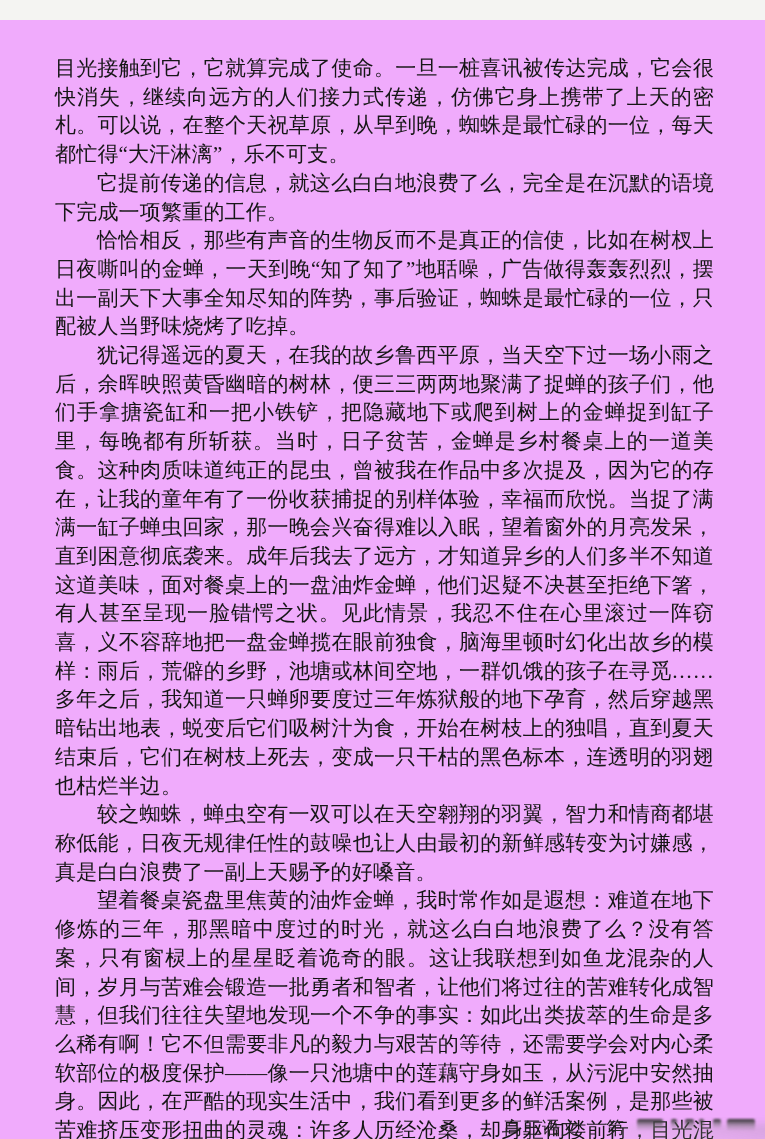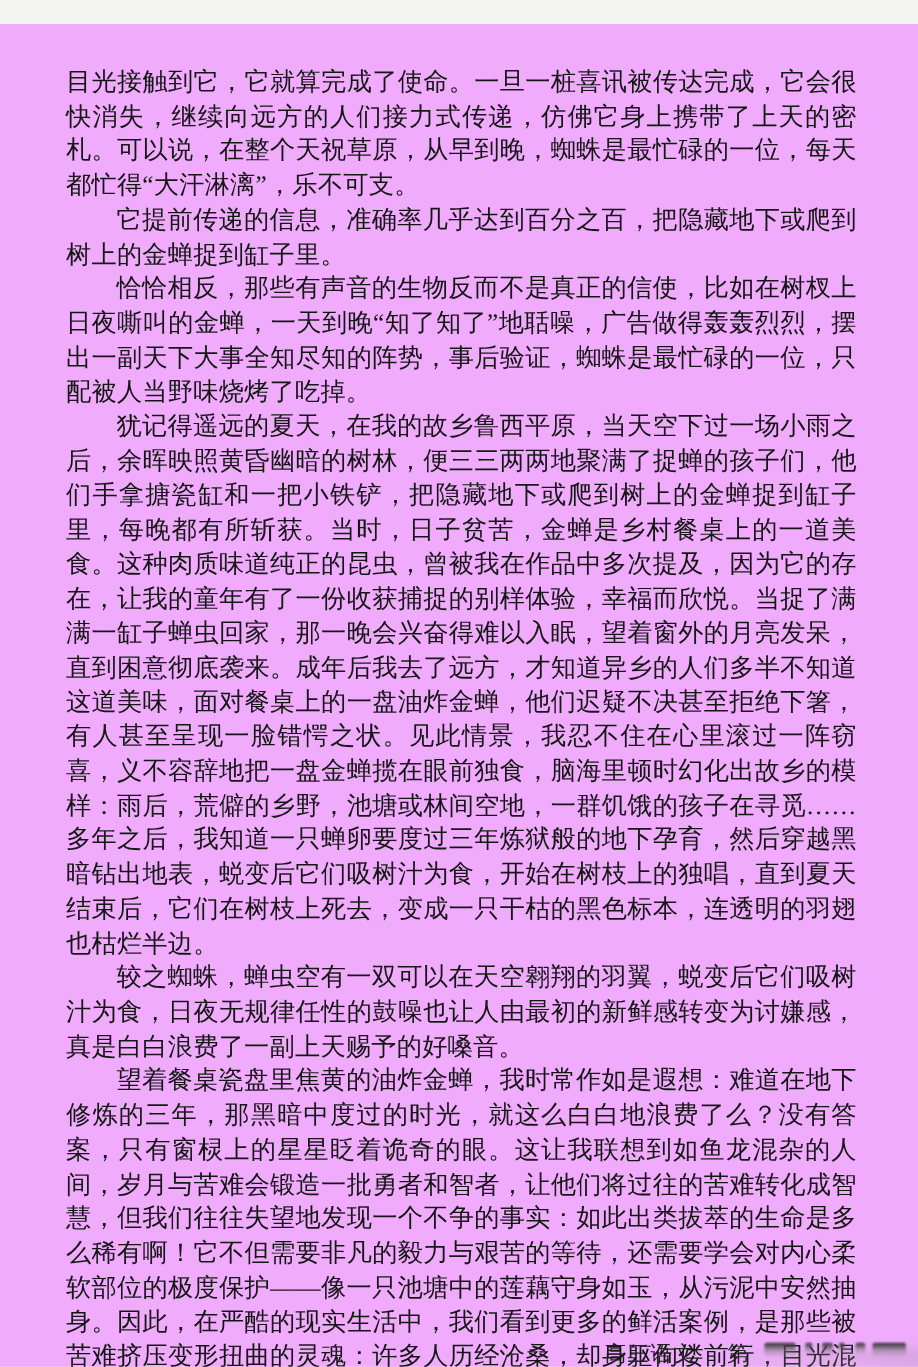--- a/index.html
+++ b/index.html
@@ -78,24 +78,24 @@
     pointer-events:none;
   }
 </style>
 </head>
 <body>
 
 <div class="page">
 
   <div class="passage">
       <p class="para no-indent">目光接触到它，它就算完成了使命。一旦一桩喜讯被传达完成，它会很快消失，继续向远方的人们接力式传递，仿佛它身上携带了上天的密札。可以说，在整个天祝草原，从早到晚，蜘蛛是最忙碌的一位，每天都忙得“大汗淋漓”，乐不可支。</p>
-      <p class="para">它提前传递的信息，准确率几乎达到百分之百，把隐藏地下或爬到树上的金蝉捉到缸子里。</p>
+      <p class="para">它提前传递的信息，就这么白白地浪费了么，完全是在沉默的语境下完成一项繁重的工作。</p>
       <p class="para">恰恰相反，那些有声音的生物反而不是真正的信使，比如在树杈上日夜嘶叫的金蝉，一天到晚“知了知了”地聒噪，广告做得轰轰烈烈，摆出一副天下大事全知尽知的阵势，事后验证，蜘蛛是最忙碌的一位，只配被人当野味烧烤了吃掉。</p>
       <p class="para">犹记得遥远的夏天，在我的故乡鲁西平原，当天空下过一场小雨之后，余晖映照黄昏幽暗的树林，便三三两两地聚满了捉蝉的孩子们，他们手拿搪瓷缸和一把小铁铲，把隐藏地下或爬到树上的金蝉捉到缸子里，每晚都有所斩获。当时，日子贫苦，金蝉是乡村餐桌上的一道美食。这种肉质味道纯正的昆虫，曾被我在作品中多次提及，因为它的存在，让我的童年有了一份收获捕捉的别样体验，幸福而欣悦。当捉了满满一缸子蝉虫回家，那一晚会兴奋得难以入眠，望着窗外的月亮发呆，直到困意彻底袭来。成年后我去了远方，才知道异乡的人们多半不知道这道美味，面对餐桌上的一盘油炸金蝉，他们迟疑不决甚至拒绝下箸，有人甚至呈现一脸错愕之状。见此情景，我忍不住在心里滚过一阵窃喜，义不容辞地把一盘金蝉揽在眼前独食，脑海里顿时幻化出故乡的模样：雨后，荒僻的乡野，池塘或林间空地，一群饥饿的孩子在寻觅……多年之后，我知道一只蝉卵要度过三年炼狱般的地下孕育，然后穿越黑暗钻出地表，蜕变后它们吸树汁为食，开始在树枝上的独唱，直到夏天结束后，它们在树枝上死去，变成一只干枯的黑色标本，连透明的羽翅也枯烂半边。</p>
-      <p class="para">较之蜘蛛，蝉虫空有一双可以在天空翱翔的羽翼，蜕变后它们吸树汁为食，日夜无规律任性的鼓噪也让人由最初的新鲜感转变为讨嫌感，真是白白浪费了一副上天赐予的好嗓音。</p>
+      <p class="para">较之蜘蛛，蝉虫空有一双可以在天空翱翔的羽翼，智力和情商都堪称低能，日夜无规律任性的鼓噪也让人由最初的新鲜感转变为讨嫌感，真是白白浪费了一副上天赐予的好嗓音。</p>
       <p class="para">望着餐桌瓷盘里焦黄的油炸金蝉，我时常作如是遐想：难道在地下修炼的三年，那黑暗中度过的时光，就这么白白地浪费了么？没有答案，只有窗棂上的星星眨着诡奇的眼。这让我联想到如鱼龙混杂的人间，岁月与苦难会锻造一批勇者和智者，让他们将过往的苦难转化成智慧，但我们往往失望地发现一个不争的事实：如此出类拔萃的生命是多么稀有啊！它不但需要非凡的毅力与艰苦的等待，还需要学会对内心柔软部位的极度保护——像一只池塘中的莲藕守身如玉，从污泥中安然抽身。因此，在严酷的现实生活中，我们看到更多的鲜活案例，是那些被苦难挤压变形扭曲的灵魂：许多人历经沧桑，却身躯佝偻前行，目光混浊错乱游移，已经找不到思维的方向。一炉上好的钢水，冶炼冷却之后，呈现给世界的竟是一堆废渣。</p>
     </div>
 
   <div class="footer">
     <span class="subject">高三语文</span><span class="prefix">第</span><span class="smudge"><span class="mark m1"></span><span class="mark m2"></span><span class="mark m3"></span><span class="mark m4"></span><span class="mark m5"></span><span class="mark m6"></span></span>
   </div>
 
 </div>
 
 </body></html>

